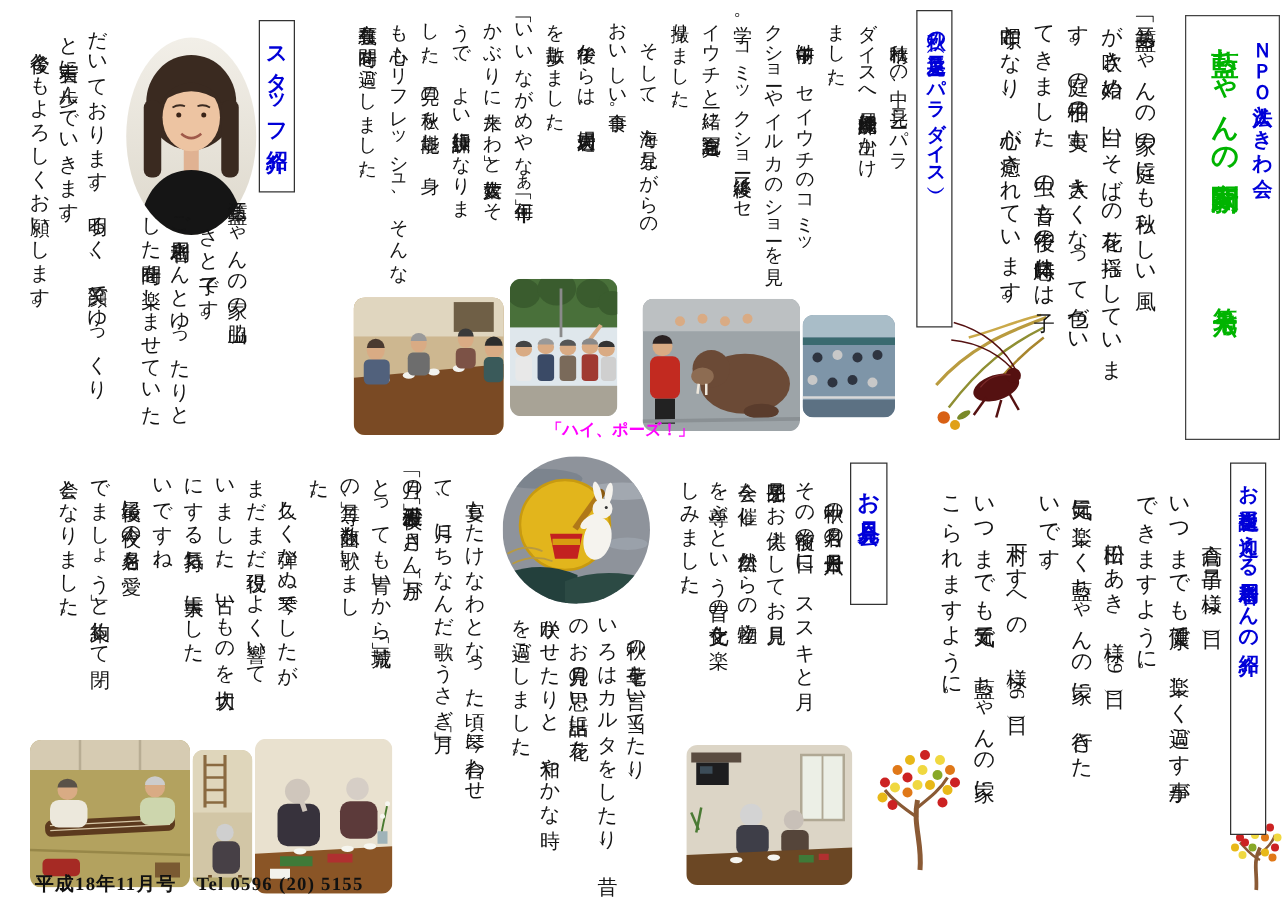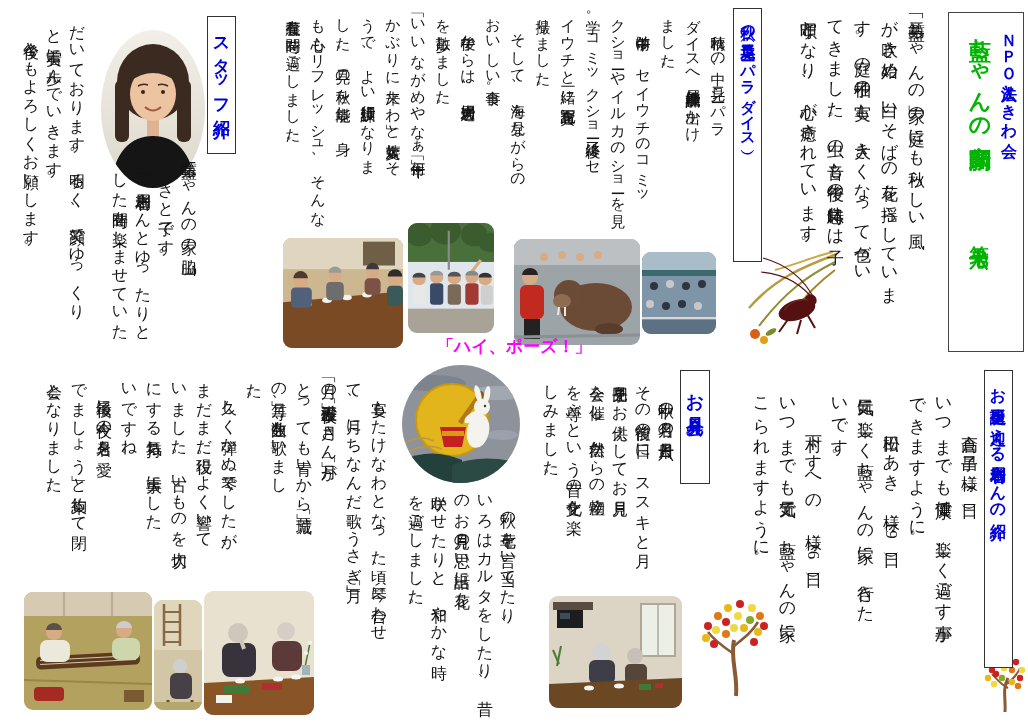--- a/index.html
+++ b/index.html
@@ -42,21 +42,21 @@
          color:var(--title_green,#00b400);letter-spacing:1px;}
   
   .photo{position:absolute;border-radius:9px;overflow:hidden;}
   .photo svg{display:block;}
   .illus{position:absolute;}
   #staff-photo{position:absolute;left:101px;top:30px;width:104px;height:158px;border-radius:50%;overflow:hidden;
                background:linear-gradient(#f2efe8,#ddd8cc);}
   #rabbit-illus{position:absolute;left:402px;top:365px;width:118px;height:118px;border-radius:50%;overflow:hidden;}
   
   #caption-pose{position:absolute;left:437px;top:335px;font-family:"Liberation Sans","DejaVu Sans",sans-serif;
-                font-size:17px;font-weight:bold;color:var(--caption_magenta,#ff00ff);}
+                font-size:13px;font-weight:bold;color:var(--caption_magenta,#ff00ff);}
   #footer-line{position:absolute;left:28px;top:698px;font-size:15px;font-weight:bold;letter-spacing:1px;color:#111;}
 </style>
 </head>
 <body>
 
 <div class="page">
 
   <div class="photo" style="left:283px;top:238px;width:120px;height:110px;background:#cdb790">
     <svg width="120" height="110" viewBox="0 0 150 120" preserveAspectRatio="none">
       <rect width="150" height="120" fill="#cdb790"></rect>
@@ -437,14 +437,15 @@
       <div class="vcol">まだまだ現役。よく響いて</div>
       <div class="vcol">いました。古いものを大切</div>
       <div class="vcol">にする気持ち、大事にした</div>
       <div class="vcol">いですね。</div>
       <div class="vcol">　最後に「今夜の名月を愛</div>
       <div class="vcol">でましょう」と約束して閉</div>
       <div class="vcol">会となりました。</div>
     </div>
 
   <div id="caption-pose">「ハイ、ポーズ！」</div>
+  <div id="footer-line">平成18年11月号　Tel 0596 (20) 5155</div>
 
 </div>
 
 </body></html>

